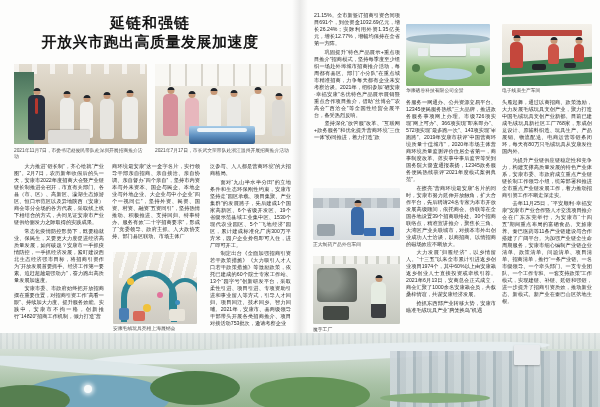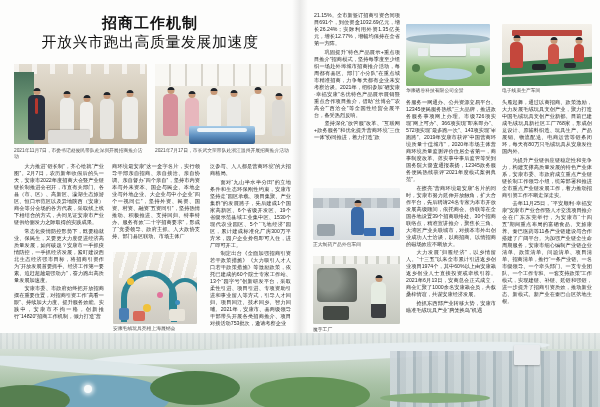--- a/index.html
+++ b/index.html
@@ -3,21 +3,21 @@
 <meta charset="utf-8">
 <style>
   html,body{margin:0;padding:0;}
   body{width:600px;height:407px;position:relative;background:#ffffff;
        font-family:"Liberation Sans","DejaVu Sans",sans-serif;overflow:hidden;}
   .spread{position:absolute;left:0;top:0;width:600px;height:407px;background:#fdfdfc;}
   .gutter{position:absolute;left:292px;top:0;width:16px;height:333px;
           background:linear-gradient(90deg,rgba(0,0,0,0) 0%,rgba(0,0,0,.08) 50%,rgba(0,0,0,0) 100%);}
   .title{position:absolute;left:8px;top:13px;width:284px;text-align:center;color:#151515;}
   .title .l1{font-size:15px;font-weight:700;line-height:19px;letter-spacing:1px;}
-  .title .l2{font-size:15px;font-weight:400;line-height:20px;letter-spacing:.5px;}
+  .title .l2{font-size:15px;font-weight:700;line-height:20px;letter-spacing:.5px;}
   .photo{position:absolute;overflow:hidden;background:#d8d4cc;border-radius:1px;}
   .caption{position:absolute;font-size:4.8px;line-height:5.5px;color:#4a4a4a;}
   .col{position:absolute;font-size:5.2px;line-height:7px;text-align:justify;color:#2b2b2b;}
   .col p{margin:0 0 1.5px;text-indent:2em;}
   .col p.cont{text-indent:0;}
   
   .art{position:absolute;}
   .person{position:absolute;border-radius:5px 5px 2px 2px;}
   .person::before{content:"";position:absolute;top:-7px;left:50%;transform:translateX(-50%);
     width:7px;height:7px;border-radius:50%;
@@ -25,21 +25,21 @@
   .balloon{position:absolute;border-radius:50%;}
   .arch{position:absolute;border:6px solid #2c8496;border-bottom:none;
         border-radius:120px 120px 0 0;background:transparent;}
 </style>
 </head>
 <body>
 
 <div class="spread">
 
   <div class="title">
-    <div class="l1">招商工作机制</div>
+    <div class="l1">延链和强链</div>
     <div class="l2">开放兴市跑出高质量发展加速度</div>
   </div>
 
   <div class="photo" style="left:14px;top:64px;width:133px;height:80px;
        background:linear-gradient(180deg,#e3ddd1 0%,#d9d1c1 30%,#c9bda9 65%,#bcae98 100%);">
     <div class="art" style="left:0;top:0;width:100%;height:10px;
          background:repeating-linear-gradient(90deg,rgba(255,255,255,.65) 0 5px,rgba(0,0,0,0) 5px 18px);"></div>
     <div class="art" style="left:0;top:8px;width:20px;height:72px;
          background:linear-gradient(180deg,#49725c 0%,#7aa37e 60%,#9db897 100%);"></div>
     <div class="person" style="left:14px;bottom:4px;width:17px;height:45px;background:#2a3140;"></div>

